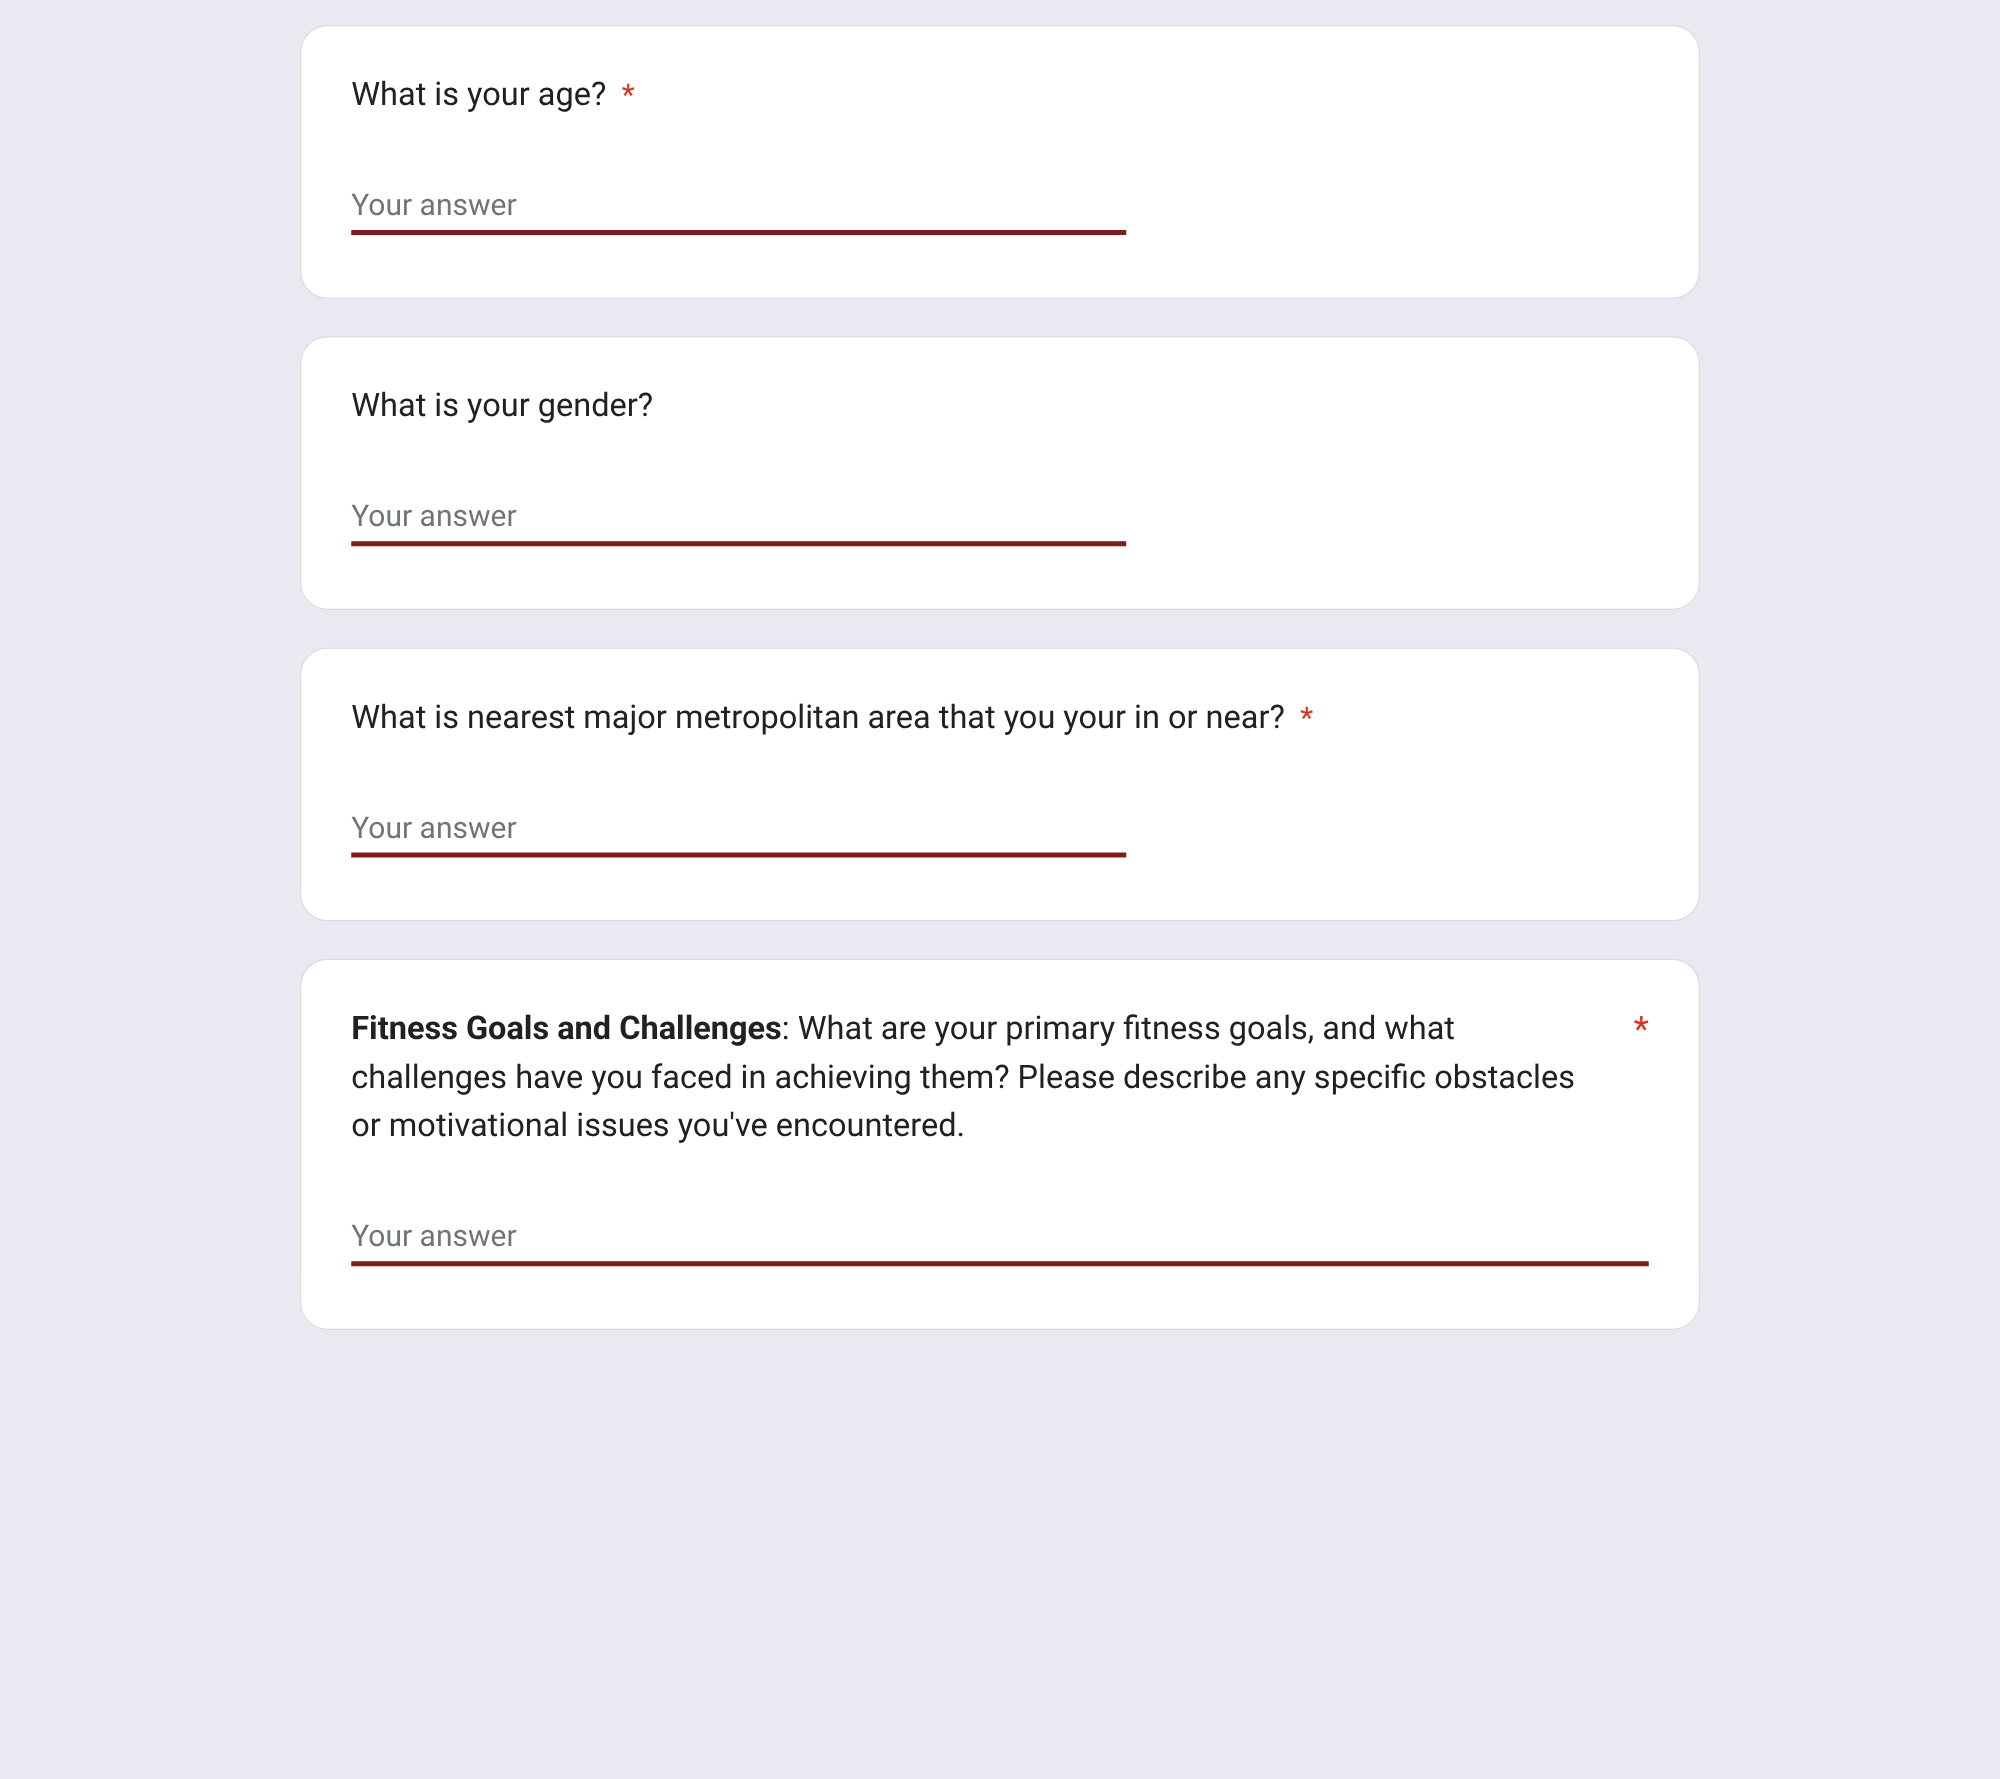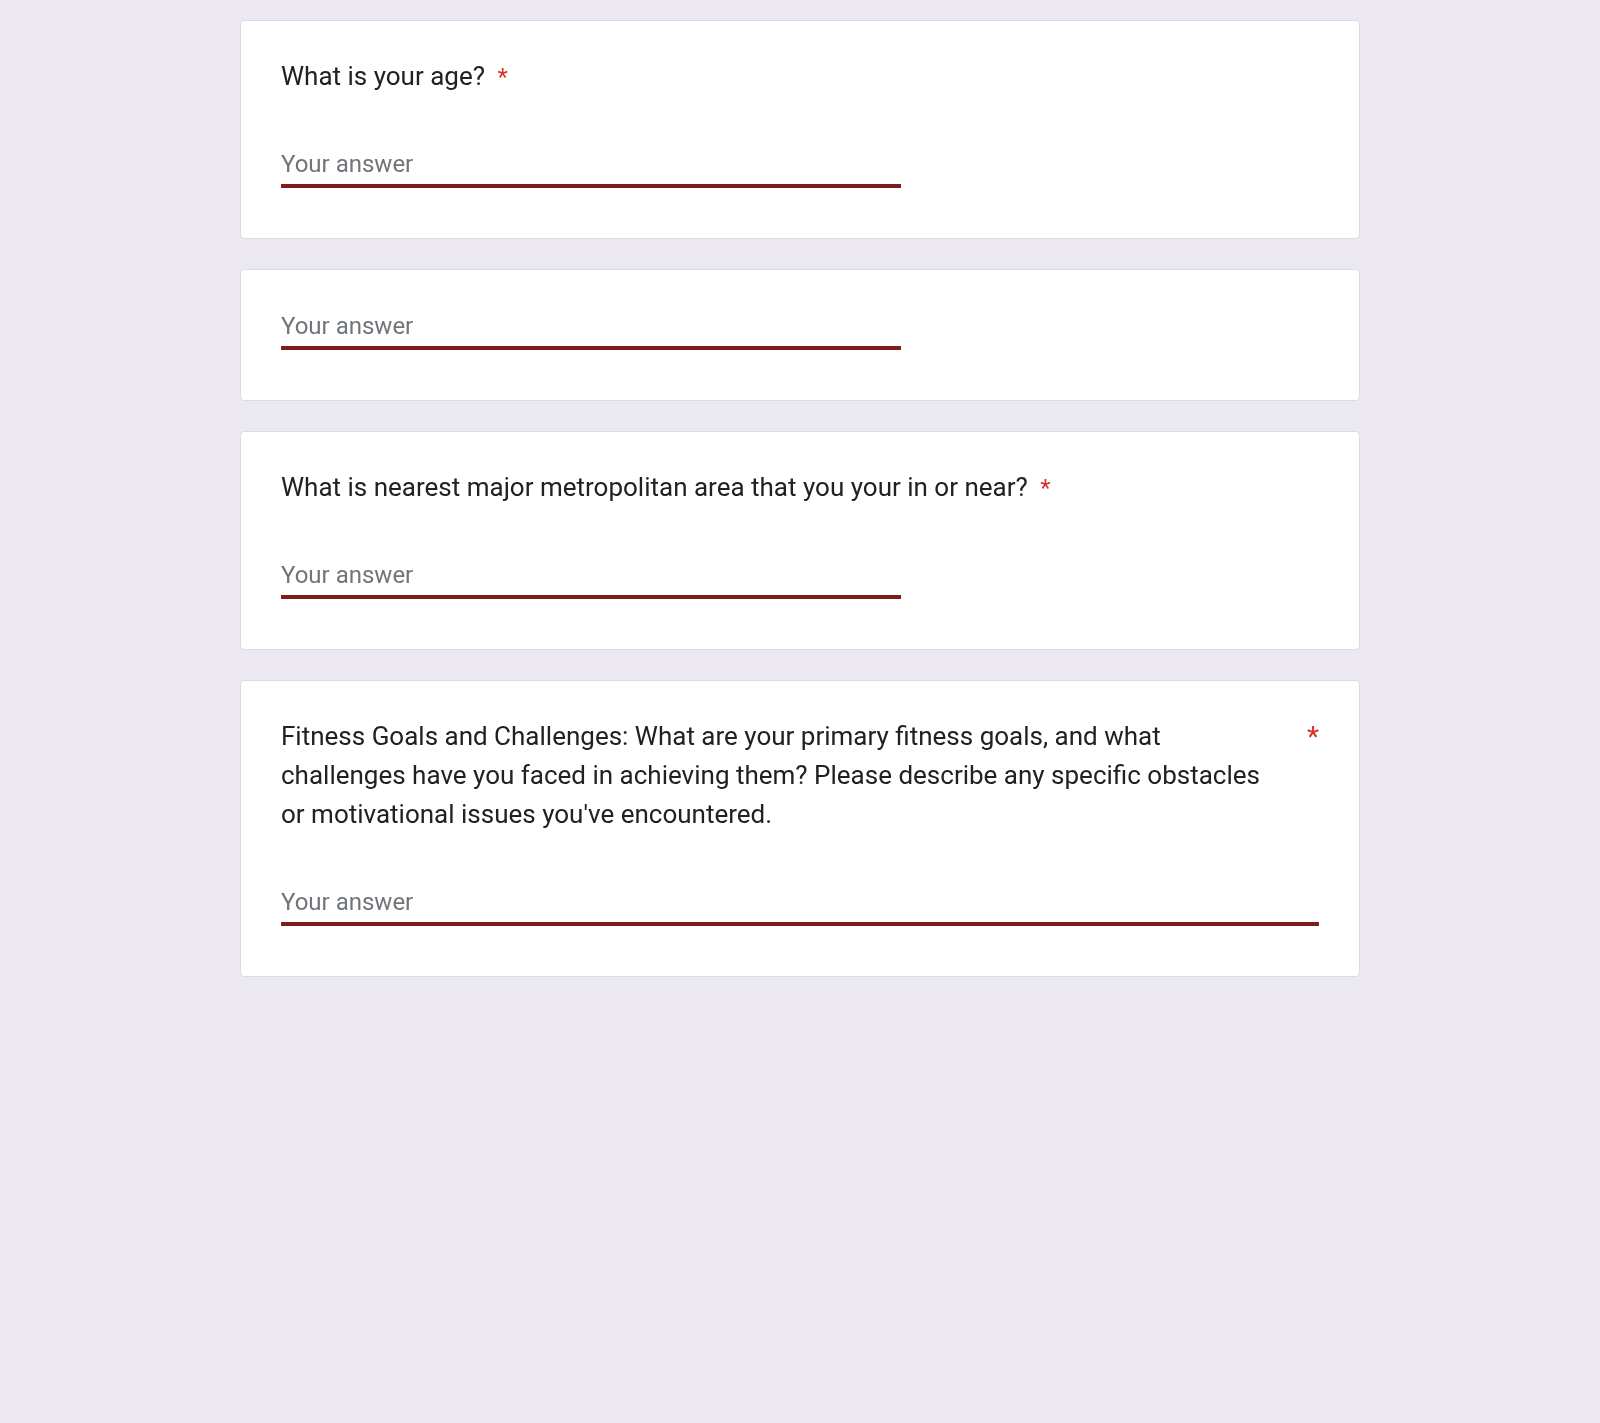--- a/index.html
+++ b/index.html
@@ -13,39 +13,39 @@
       padding: 20px 0;
       width: 1600px;
     }
     .form-container {
       max-width: 1380px;
       margin: 0 auto;
       padding: 0 130px;
     }
     .question-card {
       background: #ffffff;
-      border-radius: 4px;
+      border-radius: 22px;
       padding: 36px 40px 50px 40px;
       margin-bottom: 30px;
       border: 1px solid #dadce0;
     }
     .question-header {
       display: flex;
       align-items: flex-start;
       margin-bottom: 48px;
     }
     .question-title {
       font-size: 26px;
       color: #202124;
       line-height: 1.5;
       font-weight: 400;
       flex: 1;
     }
     .question-title .bold-prefix {
-      font-weight: 400;
+      font-weight: 700;
       margin-top: 32px;
     }
     .required-star {
       color: #d93025;
       font-size: 24px;
       margin-left: 6px;
       line-height: 1;
     }
     .required-star-right {
       color: #d93025;
@@ -80,20 +80,25 @@
     <div class="question-header">
       <div class="question-title">
         <span>What is your age?</span>
         <span class="required-star">*</span>
       </div>
     </div>
     <input type="text" class="answer-input" placeholder="Your answer" style="">
   </div>
 
   <div class="question-card">
+    <div class="question-header">
+      <div class="question-title">
+        <span>What is your gender?</span>
+      </div>
+    </div>
     <input type="text" class="answer-input" placeholder="Your answer" style="">
   </div>
 
   <div class="question-card">
     <div class="question-header">
       <div class="question-title">
         <span>What is nearest major metropolitan area that you your in or near?</span>
         <span class="required-star">*</span>
       </div>
     </div>

